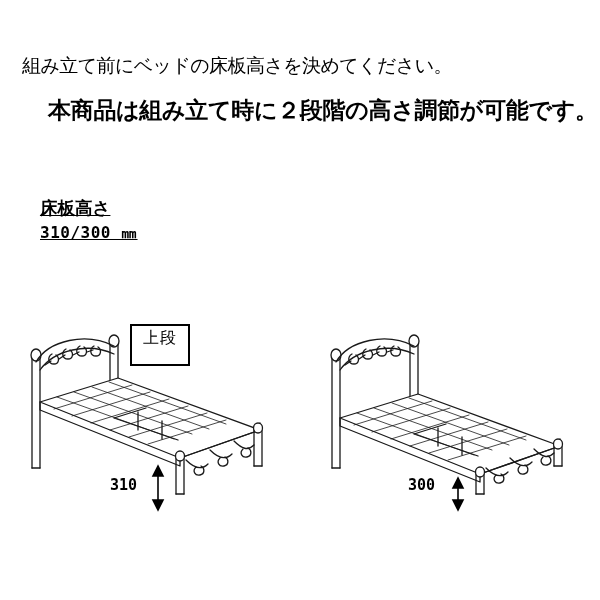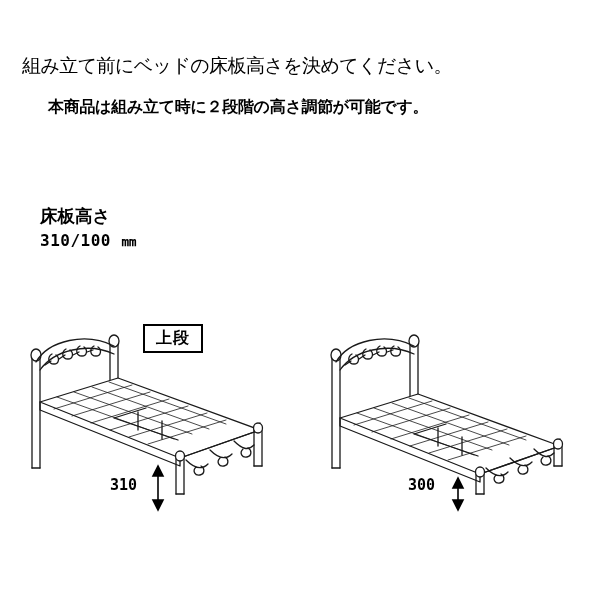--- a/index.html
+++ b/index.html
@@ -29,34 +29,35 @@
     font-weight: normal;
     letter-spacing: -0.6px;
     white-space: nowrap;
     line-height: 1.1;
   }
   .subline {
     position: absolute;
     left: 48px;
     top: 98px;
     width: 540px;
-    font-size: 16px;
+    font-size: 23px;
     font-weight: bold;
     letter-spacing: -0.3px;
     white-space: nowrap;
     line-height: 1.1;
   }
   .spec {
     position: absolute;
     left: 40px;
-    top: 204px;
+    top: 196px;
     font-size: 17.5px;
     font-weight: bold;
     line-height: 1.45;
     letter-spacing: 0px;
+    text-decoration: underline;
   }
   .spec .spec-line2 {
     display: block;
     font-family: "DejaVu Sans Mono", monospace;
     font-size: 16px;
     letter-spacing: 0.5px;
   }
 
   .panel {
     position: absolute;
@@ -67,26 +68,25 @@
   .panel.left  { left: 14px; }
   .panel.right { left: 314px; }
 
   .badge {
     position: absolute;
     top: 6px;
     left: 116px;
     border: 2px solid #000;
     background: #fff;
     font-size: 16px;
-    font-weight: bold;
-    padding: 2px 11px 3px 11px;
+    font-weight: normal;
+    padding: 2px 11px 16px 11px;
     line-height: 1.25;
     letter-spacing: 1px;
     z-index: 5;
-    margin-left: 13px;
   }
 
   .bed-svg {
     position: absolute;
     left: 0;
     top: 0;
     width: 268px;
     height: 200px;
   }
 
@@ -104,21 +104,21 @@
 <body>
 
 <div class="page">
 
   <div class="headline">組み立て前にベッドの床板高さを決めてください。</div>
 
   <div class="subline">本商品は組み立て時に２段階の高さ調節が可能です。</div>
 
   <div class="spec">
     <span>床板高さ</span>
-    <span class="spec-line2">310/100 ㎜</span>
+    <span class="spec-line2">310/300 ㎜</span>
   </div>
 
   <div class="panel left">
     <div class="badge">上段</div>
 
     <svg class="bed-svg" viewBox="0 0 268 200">
       <g fill="none" stroke="#1a1a1a" stroke-width="1.3" stroke-linejoin="round" stroke-linecap="round">
 
         <path d="M18 40 L18 150 M26 40 L26 150"></path>
         <ellipse cx="22" cy="37" rx="5" ry="6" fill="#fff"></ellipse>

